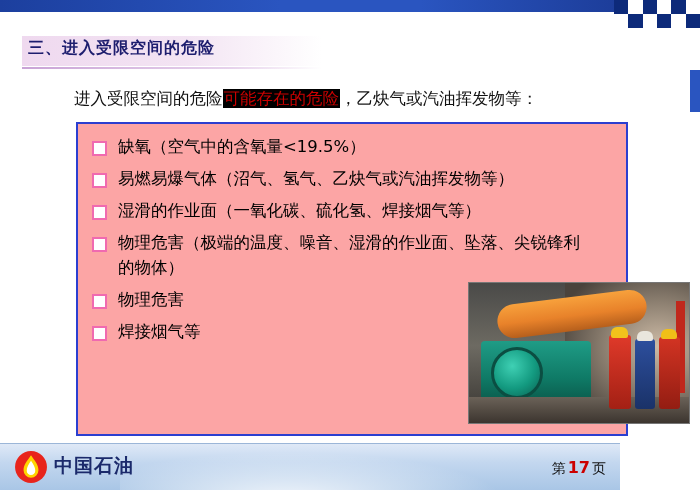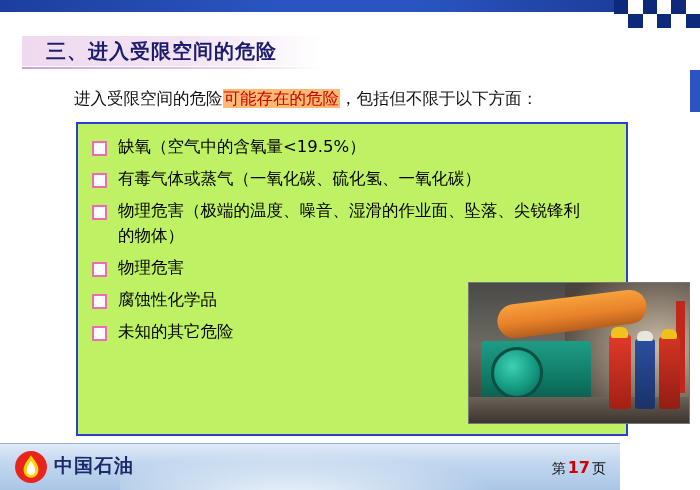--- a/index.html
+++ b/index.html
@@ -32,42 +32,42 @@
   }
   
   .title-wrap{
     position:absolute;left:22px;top:36px;width:300px;height:32px;
   }
   .title-bg{
     position:absolute;left:0;top:0;width:300px;height:30px;
     background:linear-gradient(90deg,#efd9ef 0%, #f3e4f3 55%, #ffffff 100%);
   }
   .title-text{
-    position:absolute;left:24px;top:2px;
+    position:absolute;left:6px;top:2px;
     font-family:"DejaVu Sans", sans-serif;
-    font-weight:bold;font-size:20px;color:#1d1d6e;letter-spacing:1px;
+    font-weight:bold;font-size:16px;color:#1d1d6e;letter-spacing:1px;
     white-space:nowrap;
   }
   .title-underline{
     position:absolute;left:0;top:31px;width:300px;height:2px;
     background:linear-gradient(90deg,#c9a3d6 0%, #e7d3ec 70%, #ffffff 100%);
   }
   
   .lead{
     position:absolute;left:74px;top:88px;
     font-family:"DejaVu Sans", sans-serif;
     font-size:16.5px;color:#111111;white-space:nowrap;
   }
   .hl{
-    background:#fdba74;color:#cc0000;padding:0 1px;
+    background:#000000;color:#cc0000;padding:0 1px;
   }
   
   .box{
     position:absolute;left:76px;top:122px;width:548px;height:310px;
-    border:2px solid #2b3fd0;background:#bef264;
+    border:2px solid #2b3fd0;background:#fca5a5;
   }
   .list{
     position:absolute;left:14px;top:10px;width:520px;
   }
   .li{
     display:flex;align-items:flex-start;
     margin-bottom:7px;
   }
   .bullet{
     width:11px;height:11px;flex:0 0 11px;
@@ -162,48 +162,48 @@
 </div>
 <div class="right-blue-tab"></div>
 
 <div class="title-wrap">
   <div class="title-bg"></div>
   <div class="title-text">三、进入受限空间的危险</div>
   <div class="title-underline"></div>
 </div>
 
 <div class="lead">
-  <span>进入受限空间的危险</span><span class="hl">可能存在的危险</span><span>，包括但不限于以下方面：</span>
+  <span>进入受限空间的危险</span><span class="hl">可能存在的危险</span><span>，乙炔气或汽油挥发物等：</span>
 </div>
 
 <div class="box">
   <div class="list">
     <div class="li">
       <span class="bullet"></span>
       <span class="litext">缺氧（空气中的含氧量&lt;19.5%）</span>
     </div>
     <div class="li">
       <span class="bullet"></span>
-      <span class="litext">有毒气体或蒸气（一氧化碳、硫化氢、一氧化碳）</span>
+      <span class="litext">易燃易爆气体（沼气、氢气、乙炔气或汽油挥发物等）</span>
+    </div>
+    <div class="li">
+      <span class="bullet"></span>
+      <span class="litext">湿滑的作业面（一氧化碳、硫化氢、焊接烟气等）</span>
     </div>
     <div class="li">
       <span class="bullet"></span>
       <span class="litext wrap">物理危害（极端的温度、噪音、湿滑的作业面、坠落、尖锐锋利的物体）</span>
     </div>
     <div class="li">
       <span class="bullet"></span>
       <span class="litext">物理危害</span>
     </div>
     <div class="li">
       <span class="bullet"></span>
-      <span class="litext">腐蚀性化学品</span>
-    </div>
-    <div class="li">
-      <span class="bullet"></span>
-      <span class="litext">未知的其它危险</span>
+      <span class="litext">焊接烟气等</span>
     </div>
   </div>
 
   <div class="photo">
     <div class="ph-sky"></div>
     <div class="ph-tunnel"></div>
     <div class="ph-tube"></div>
     <div class="ph-machine"></div>
     <div class="ph-wheel"></div>
     <div class="ph-red-pipe"></div>

